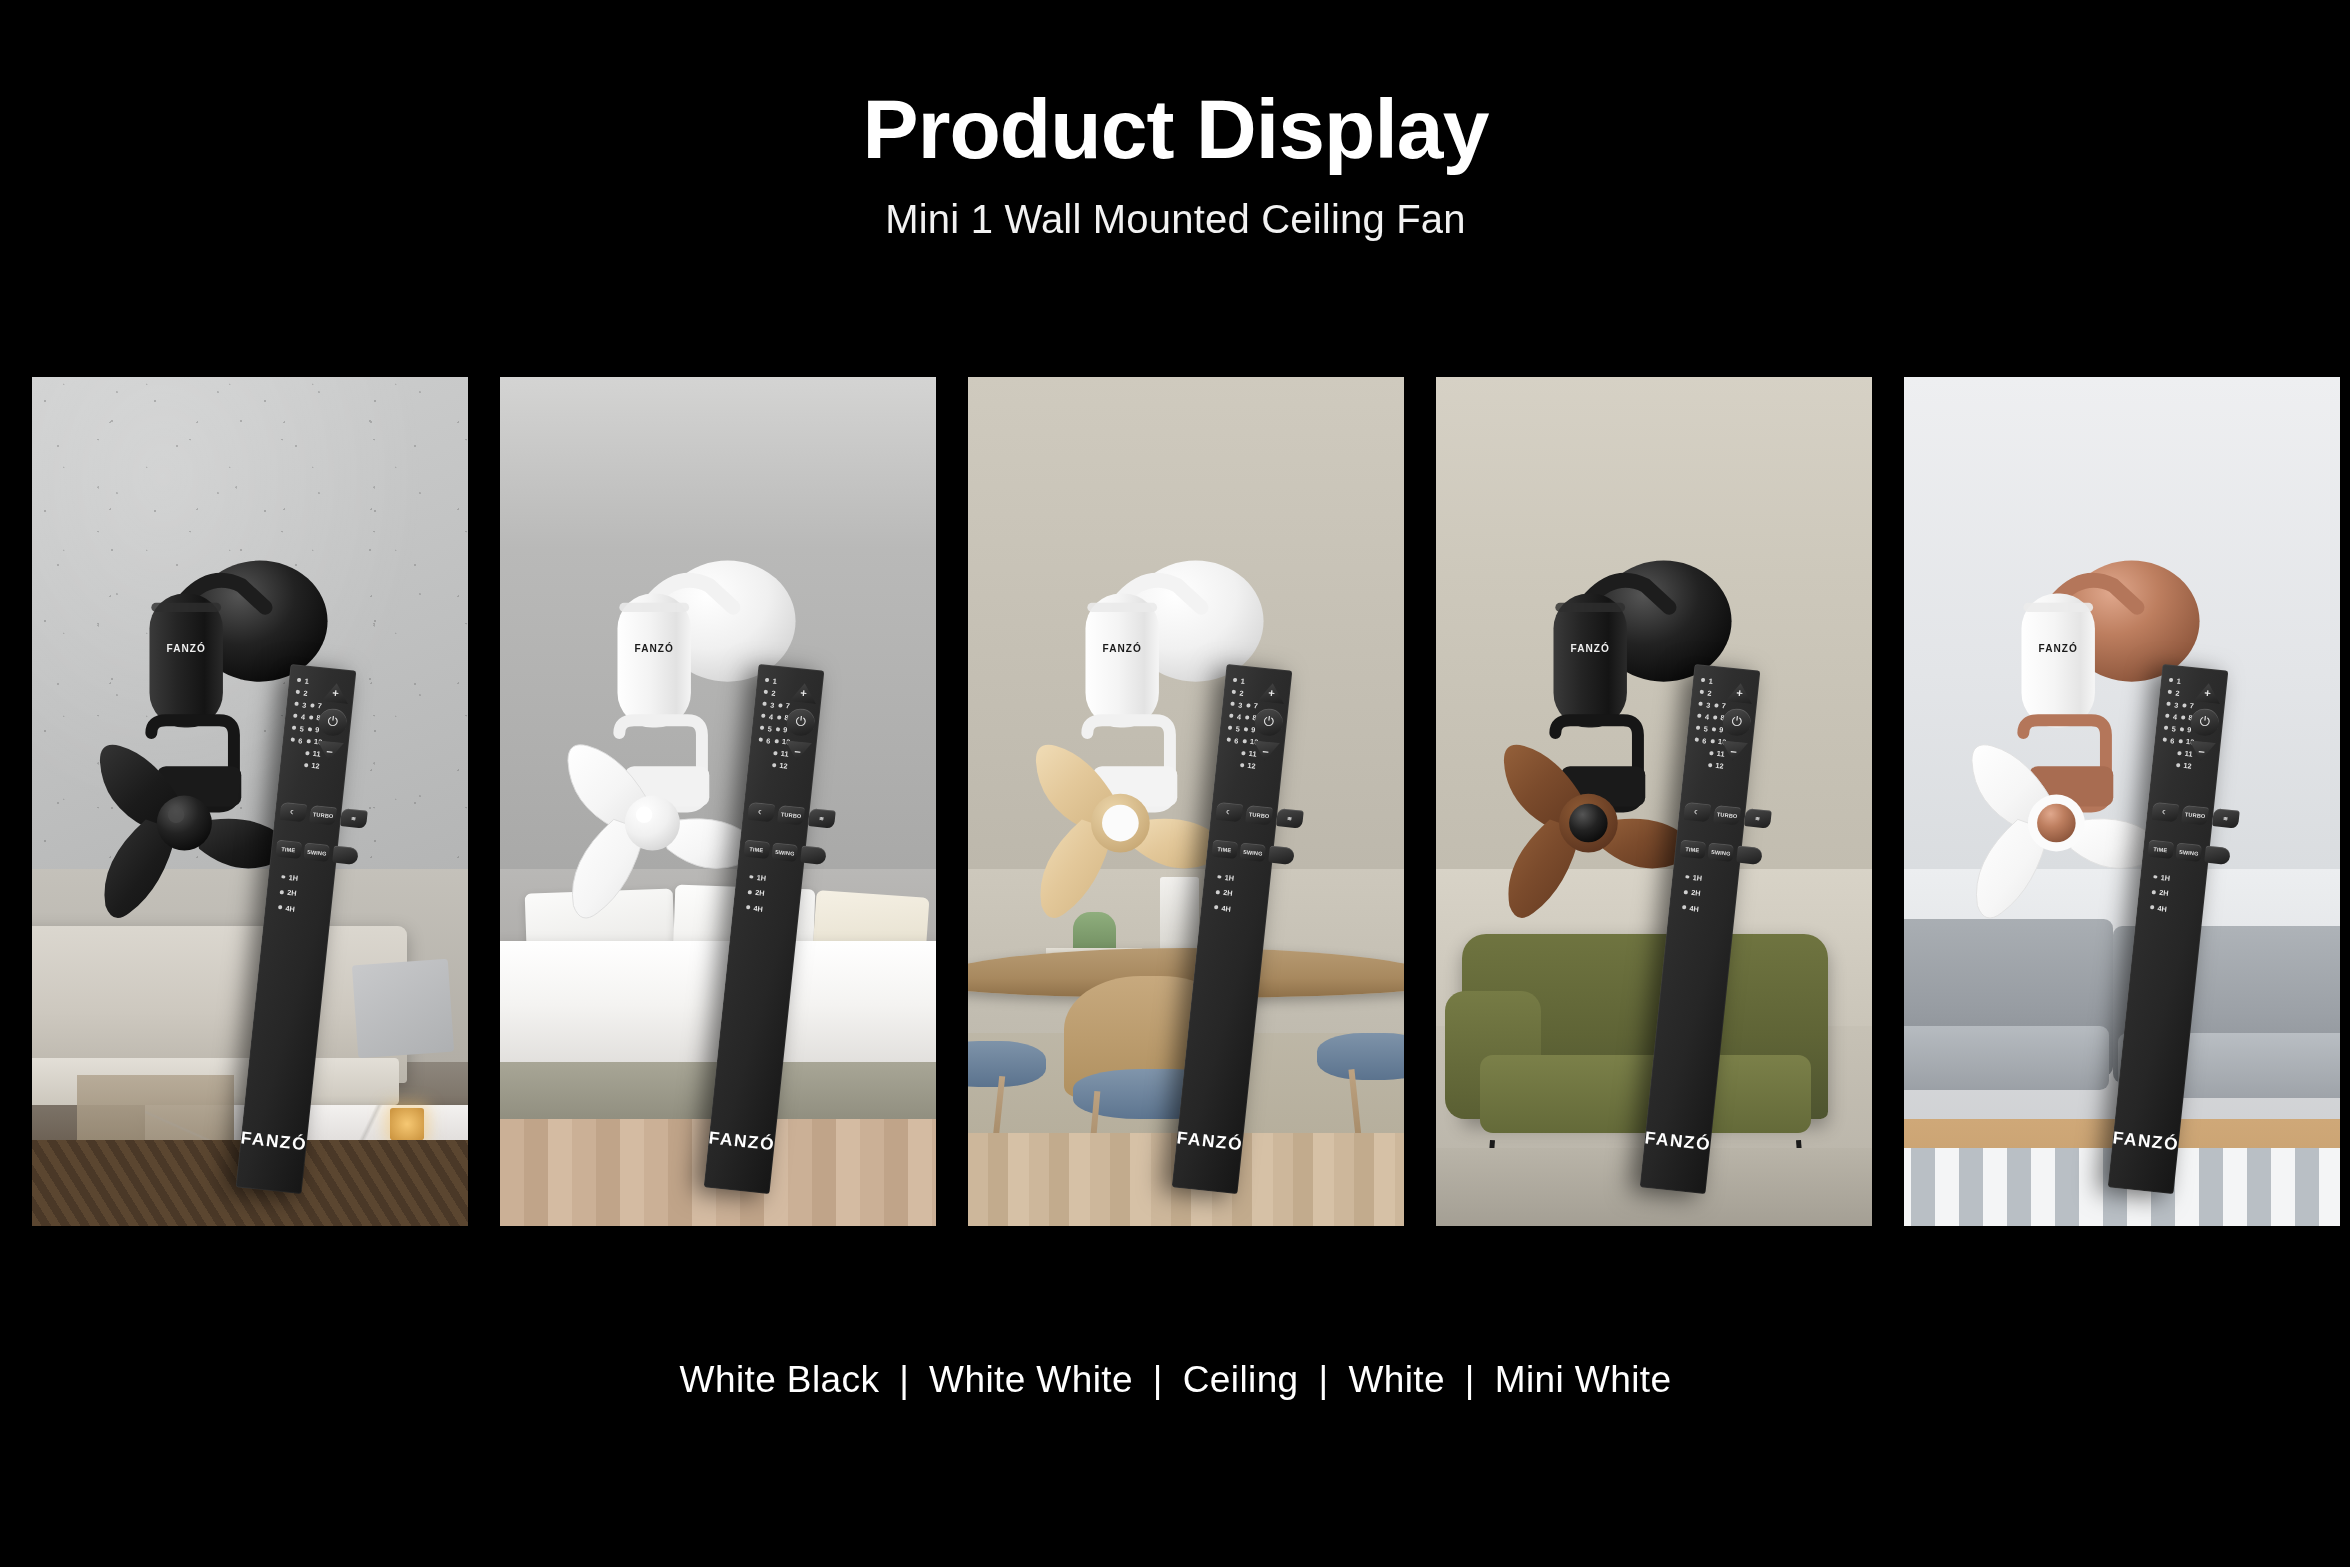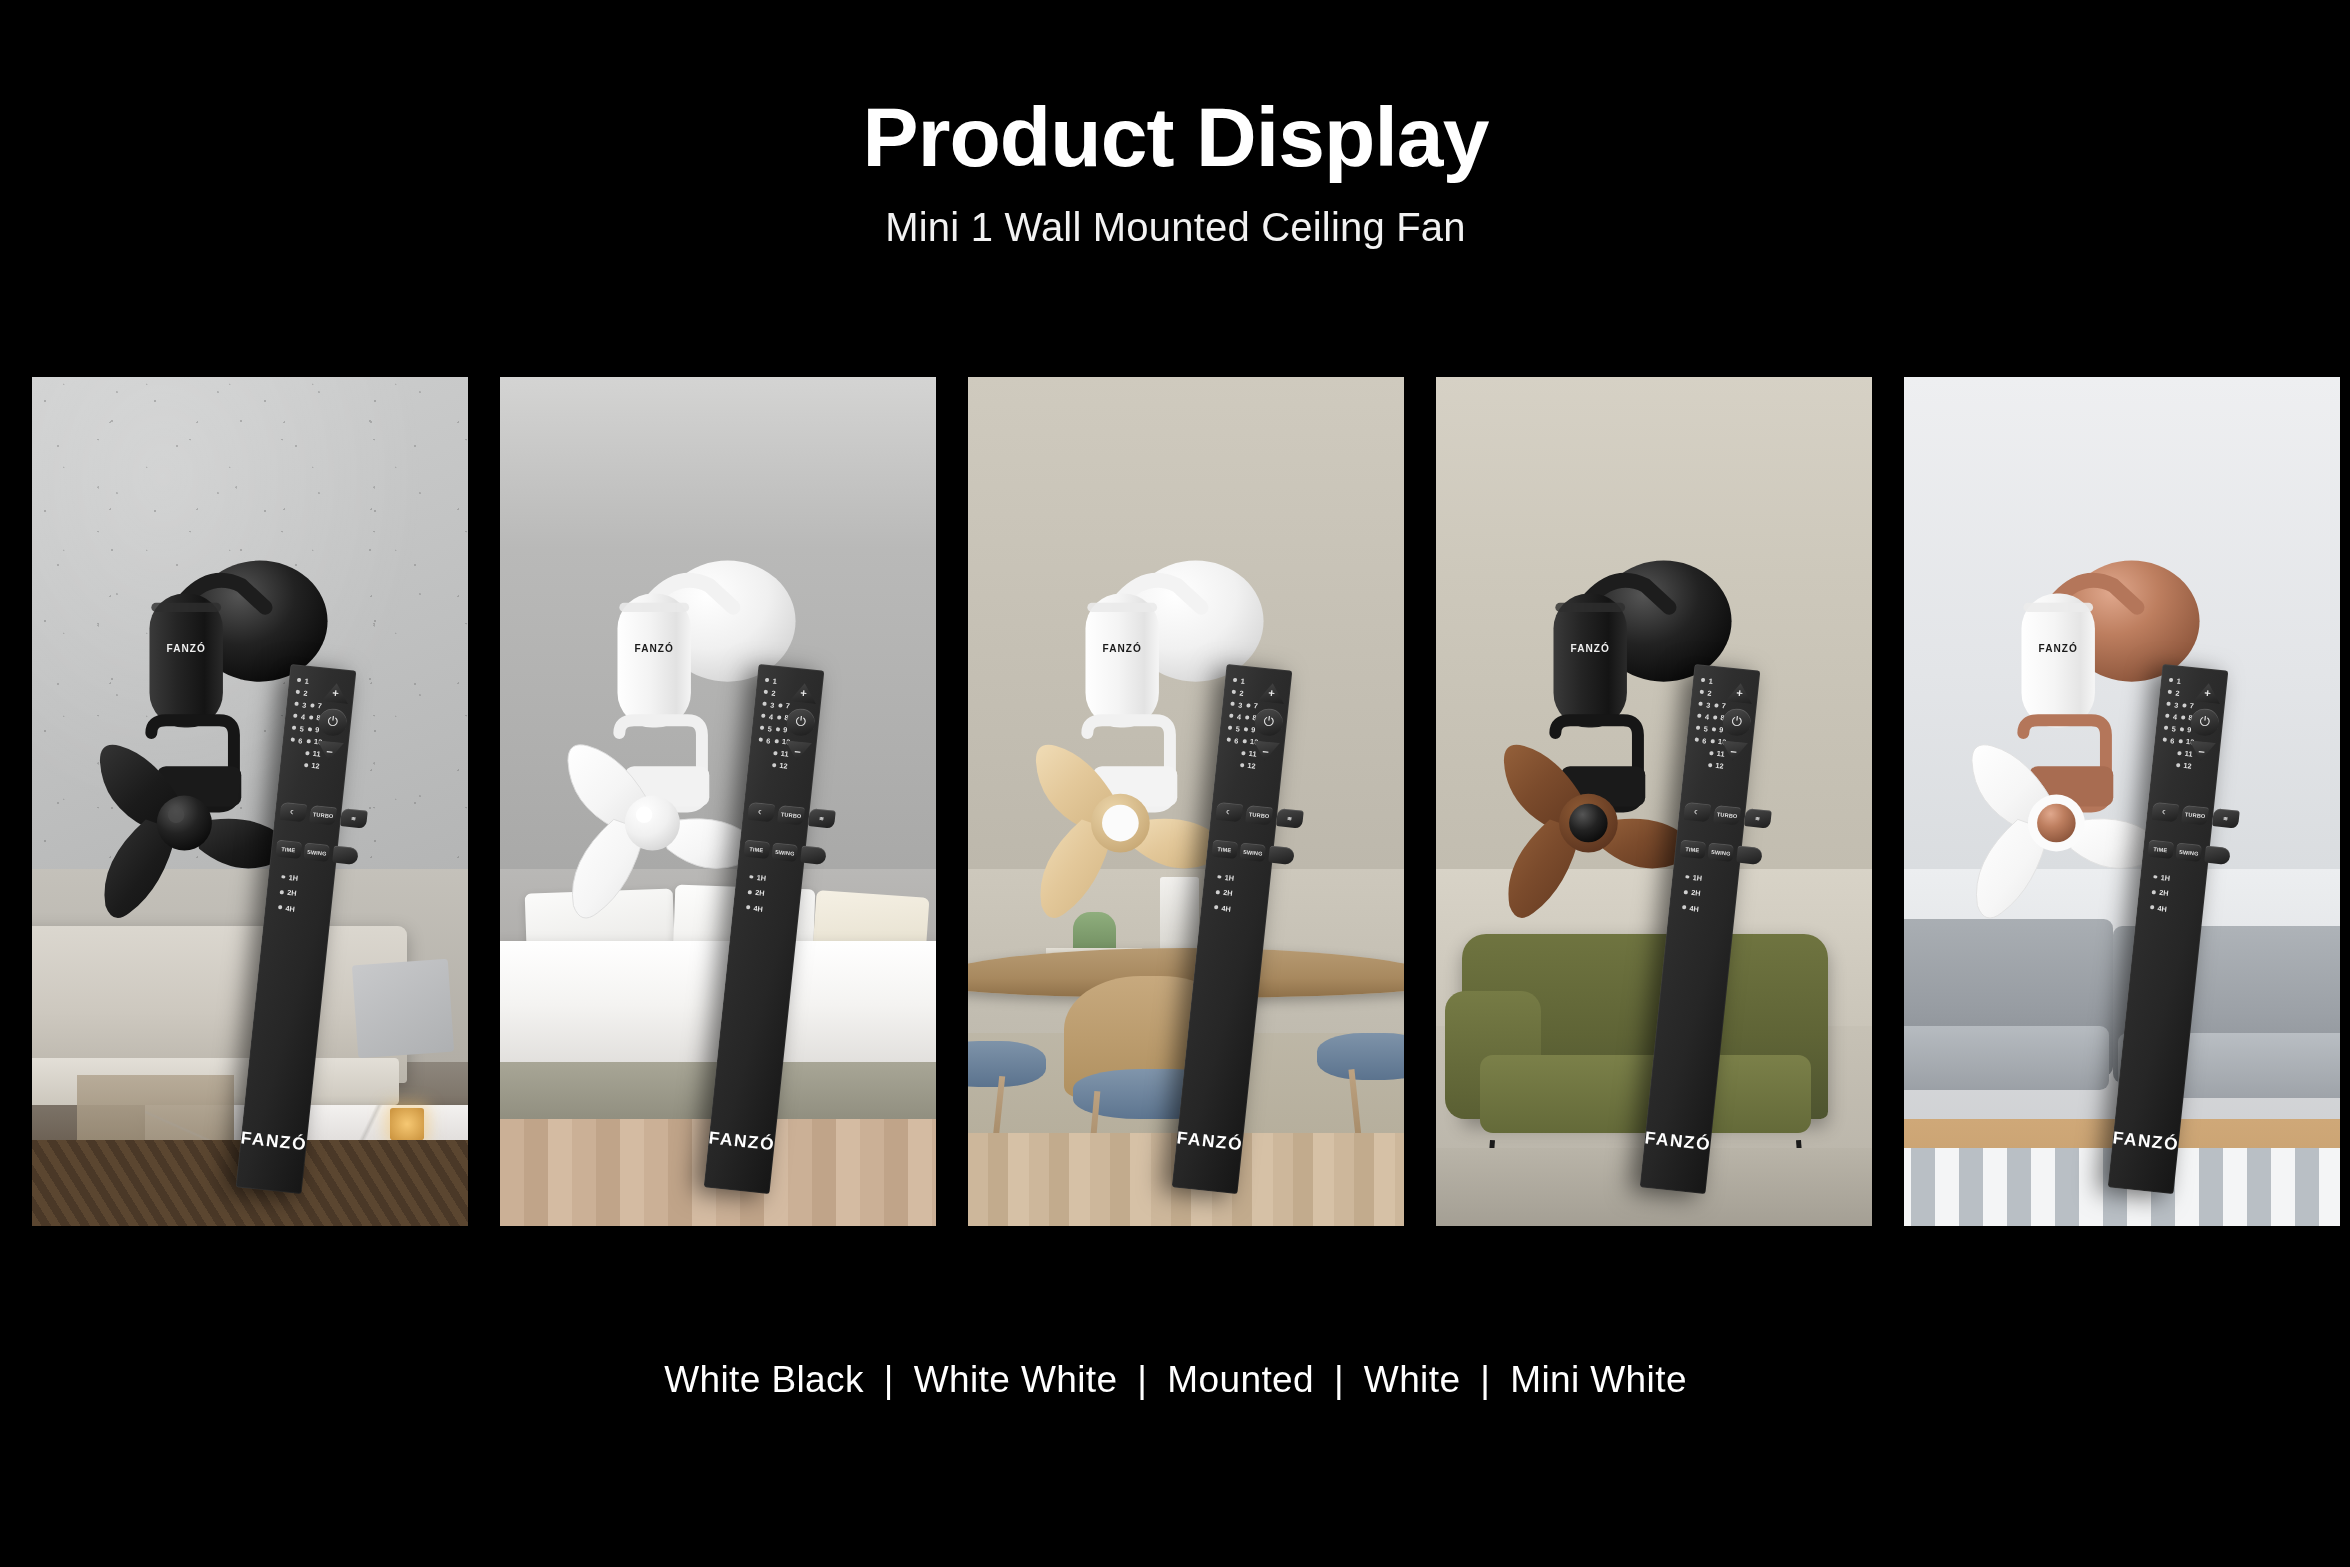--- a/index.html
+++ b/index.html
@@ -8,21 +8,21 @@
   html, body {
     width:2351px; height:1568px;
     background:#000;
     font-family:"Liberation Sans", sans-serif;
     overflow:hidden;
   }
 
   .page { position:relative; width:2351px; height:1568px; background:#000; }
 
   
-  .header { position:absolute; top:12px; left:0; width:100%; text-align:center; }
+  .header { position:absolute; top:4px; left:0; width:100%; text-align:center; }
   .title {
     margin-top:81px;
     font-size:84px; font-weight:bold; color:#ffffff;
     letter-spacing:-0.9px; line-height:1.05;
   }
   .subtitle {
     margin-top:24px;
     font-size:40px; font-weight:400; color:#f2f2f2;
     letter-spacing:0.2px;
   }
@@ -1032,21 +1032,21 @@
       </div>
     </div>
 
   </div>
 
   <div class="footer">
     <span>White Black</span>
     <span class="sep">|</span>
     <span>White White</span>
     <span class="sep">|</span>
-    <span>Mounted</span>
+    <span>Ceiling</span>
     <span class="sep">|</span>
     <span>White</span>
     <span class="sep">|</span>
     <span>Mini White</span>
   </div>
 
 </div>
 
 
 </body></html>

